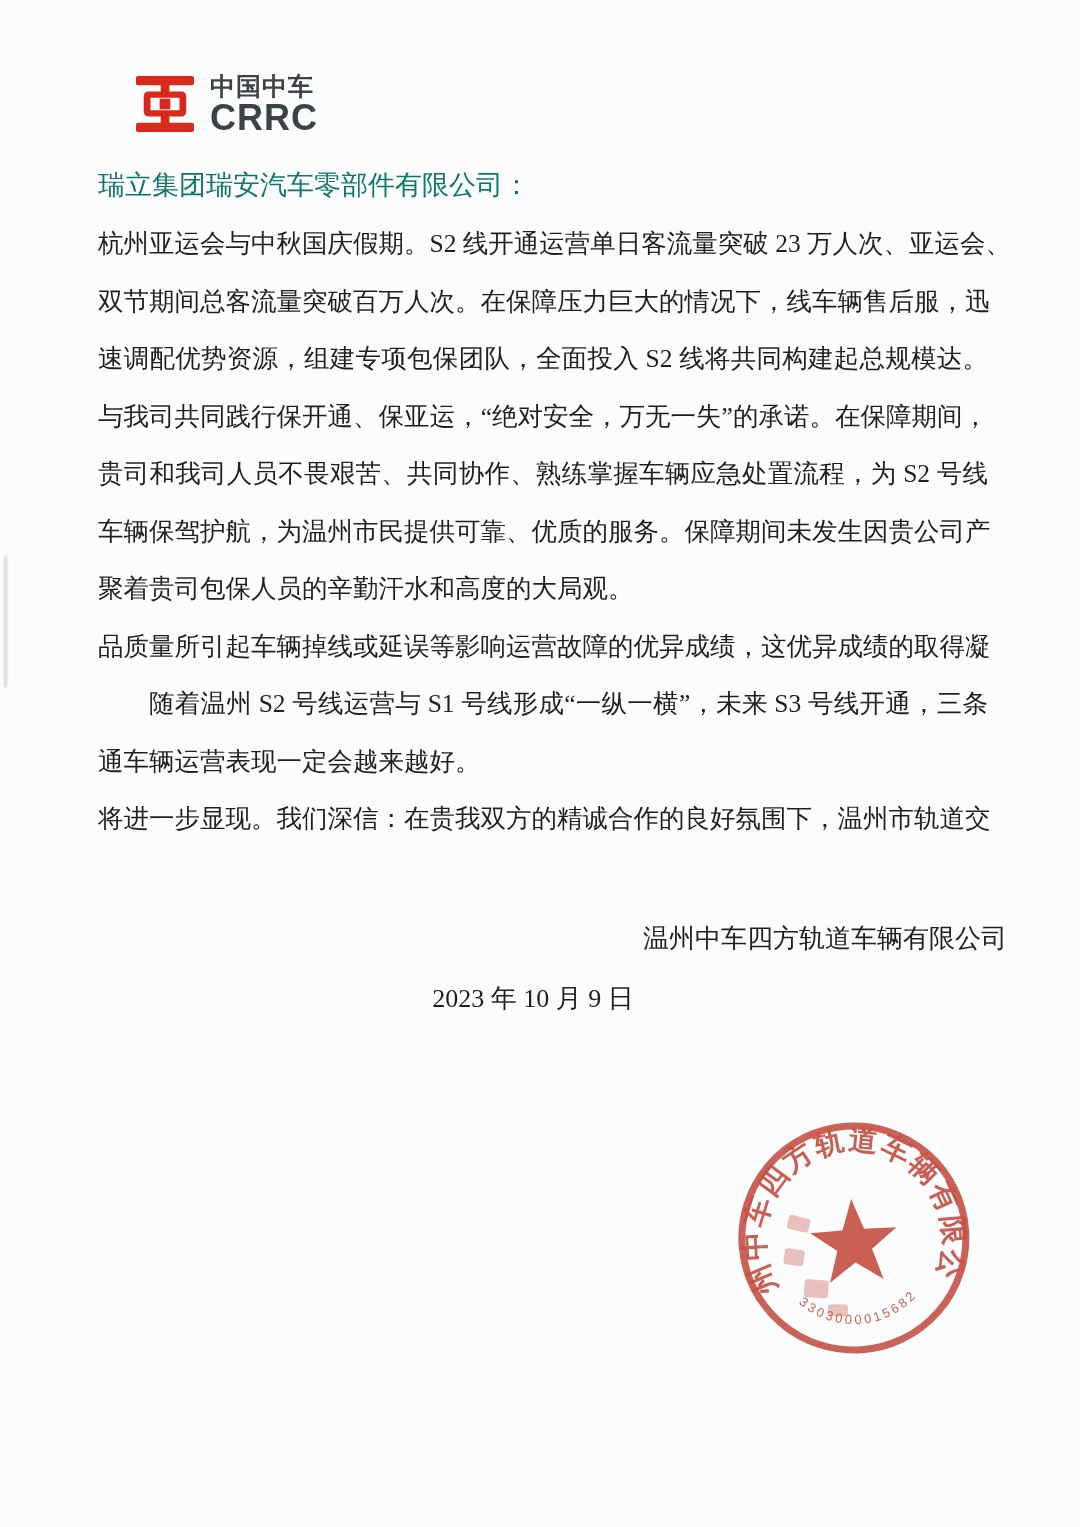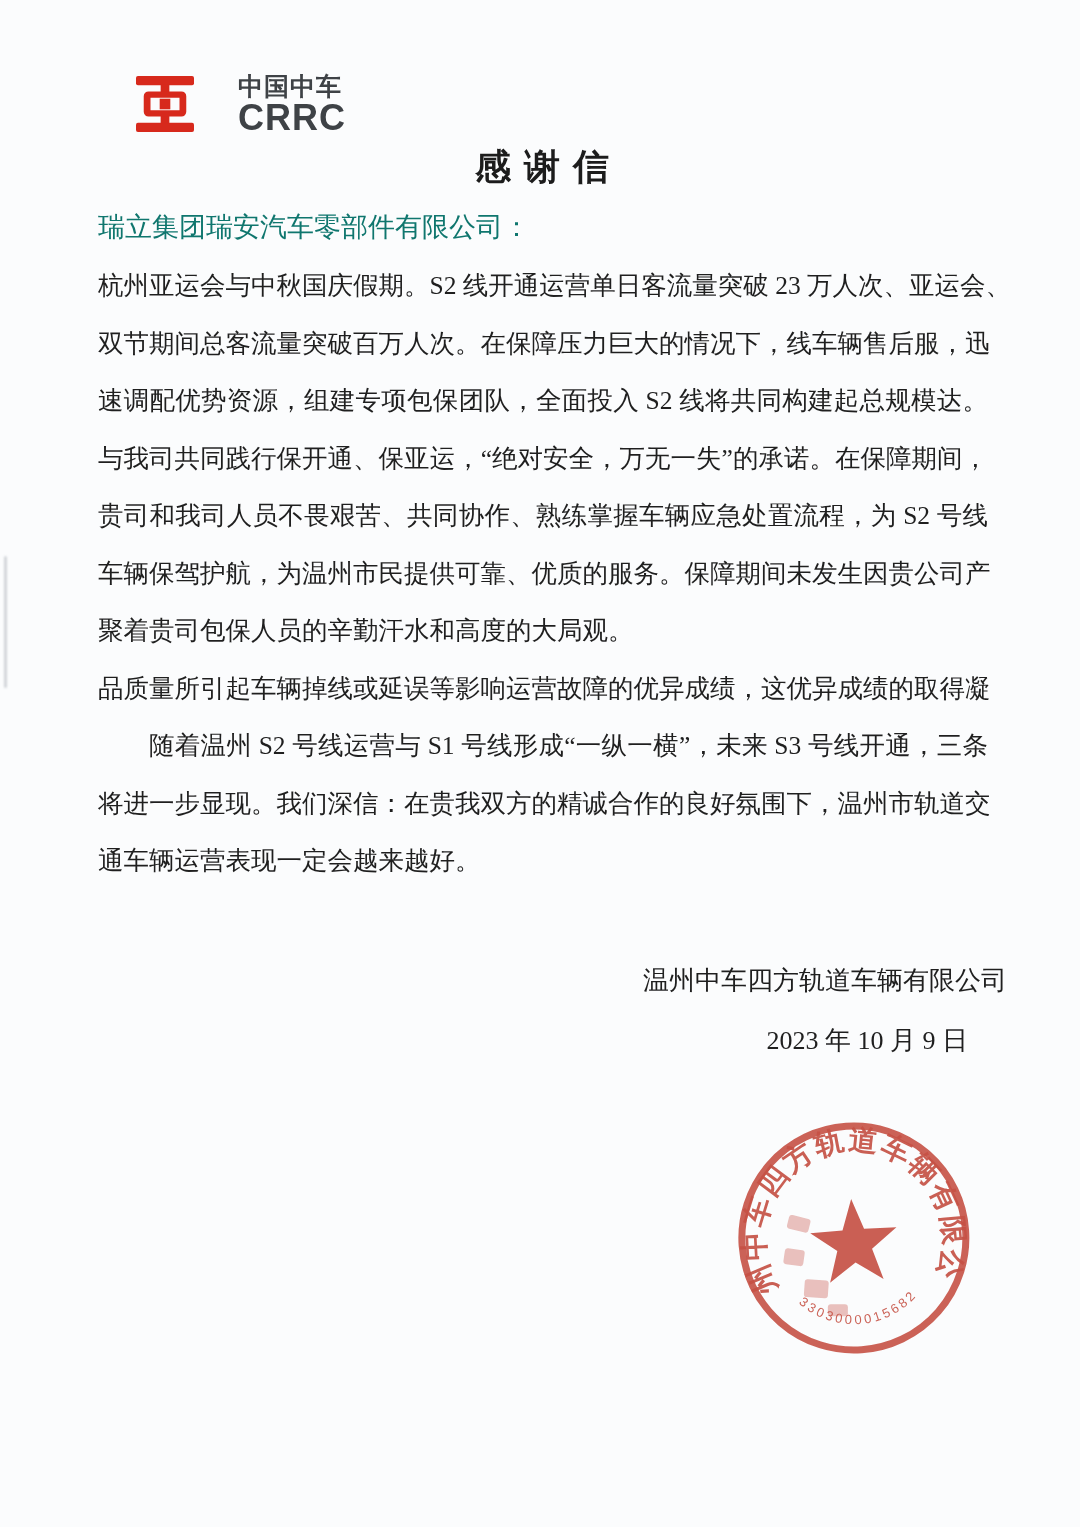--- a/index.html
+++ b/index.html
@@ -11,21 +11,21 @@
     overflow:hidden;
     color:#222;
     font-family:"Liberation Serif","DejaVu Serif",serif;
   }
   
   .logo{
     position:absolute;left:136px;top:72px;
     display:flex;align-items:flex-start;gap:16px;
   }
   .logo-mark{width:58px;height:64px;display:block;}
-  .logo-text{display:flex;flex-direction:column;line-height:1;margin-top:2px;margin-left:28px;}
+  .logo-text{display:flex;flex-direction:column;line-height:1;margin-top:2px;}
   .brand-cn{
     font-family:"Liberation Sans","DejaVu Sans",sans-serif;
     font-weight:700;font-size:25px;letter-spacing:1px;color:#3e4246;
   }
   .brand-en{
     font-family:"Liberation Sans","DejaVu Sans",sans-serif;
     font-weight:700;font-size:36px;letter-spacing:1px;color:#3e4246;
     margin-top:1px;
   }
   
@@ -49,21 +49,21 @@
   .line.last{text-align-last:left;}
   .line.indent{text-indent:2em;}
   
   .sign{position:relative;text-align:right;}
   .sign-company{
     margin-top:70px;margin-right:-19px;
     font-size:26px;line-height:42px;color:#1f1f1f;
   }
   .sign-date{
     margin-top:19px;margin-right:20px;
-    font-size:26px;line-height:40px;color:#1f1f1f;
+    font-size:26px;line-height:40px;color:#1f1f1f;text-align:center;
   }
   
   .stamp{
     position:absolute;left:731px;top:1117px;
     width:246px;height:246px;
     mix-blend-mode:multiply;opacity:.88;
     transform:rotate(-4deg);
     pointer-events:none;
   }
   
@@ -89,42 +89,41 @@
         <rect x="24.5" y="27.5" width="11" height="11"></rect>
       </g>
     </svg>
     <div class="logo-text">
       <span class="brand-cn">中国中车</span>
       <span class="brand-en">CRRC</span>
     </div>
   </div>
 
   <div class="content">
-    <h1 class="title">感  谢  信</h1>
 
     <div class="salutation">瑞立集团瑞安汽车零部件有限公司：</div>
 
     <div class="paragraph p-first">
     </div>
 
     <div class="paragraph">
       <div class="line">杭州亚运会与中秋国庆假期。S2 线开通运营单日客流量突破 23 万人次、亚运会、</div>
       <div class="line">双节期间总客流量突破百万人次。在保障压力巨大的情况下，线车辆售后服，迅</div>
       <div class="line">速调配优势资源，组建专项包保团队，全面投入 S2 线将共同构建起总规模达。</div>
       <div class="line">与我司共同践行保开通、保亚运，“绝对安全，万无一失”的承诺。在保障期间，</div>
       <div class="line">贵司和我司人员不畏艰苦、共同协作、熟练掌握车辆应急处置流程，为 S2 号线</div>
       <div class="line">车辆保驾护航，为温州市民提供可靠、优质的服务。保障期间未发生因贵公司产</div>
       <div class="line last">聚着贵司包保人员的辛勤汗水和高度的大局观。</div>
       <div class="line">品质量所引起车辆掉线或延误等影响运营故障的优异成绩，这优异成绩的取得凝</div>
     </div>
 
     <div class="paragraph">
       <div class="line indent">随着温州 S2 号线运营与 S1 号线形成“一纵一横”，未来 S3 号线开通，三条</div>
+      <div class="line last">通车辆运营表现一定会越来越好。</div>
       <div class="line">将进一步显现。我们深信：在贵我双方的精诚合作的良好氛围下，温州市轨道交</div>
-      <div class="line last">通车辆运营表现一定会越来越好。</div>
     </div>
 
     <div class="sign">
       <div class="sign-company">温州中车四方轨道车辆有限公司</div>
       <div class="sign-date">2023 年 10 月 9 日</div>
     </div>
   </div>
 
   <svg class="stamp" viewBox="0 0 246 246" xmlns="http://www.w3.org/2000/svg">
     <defs>

